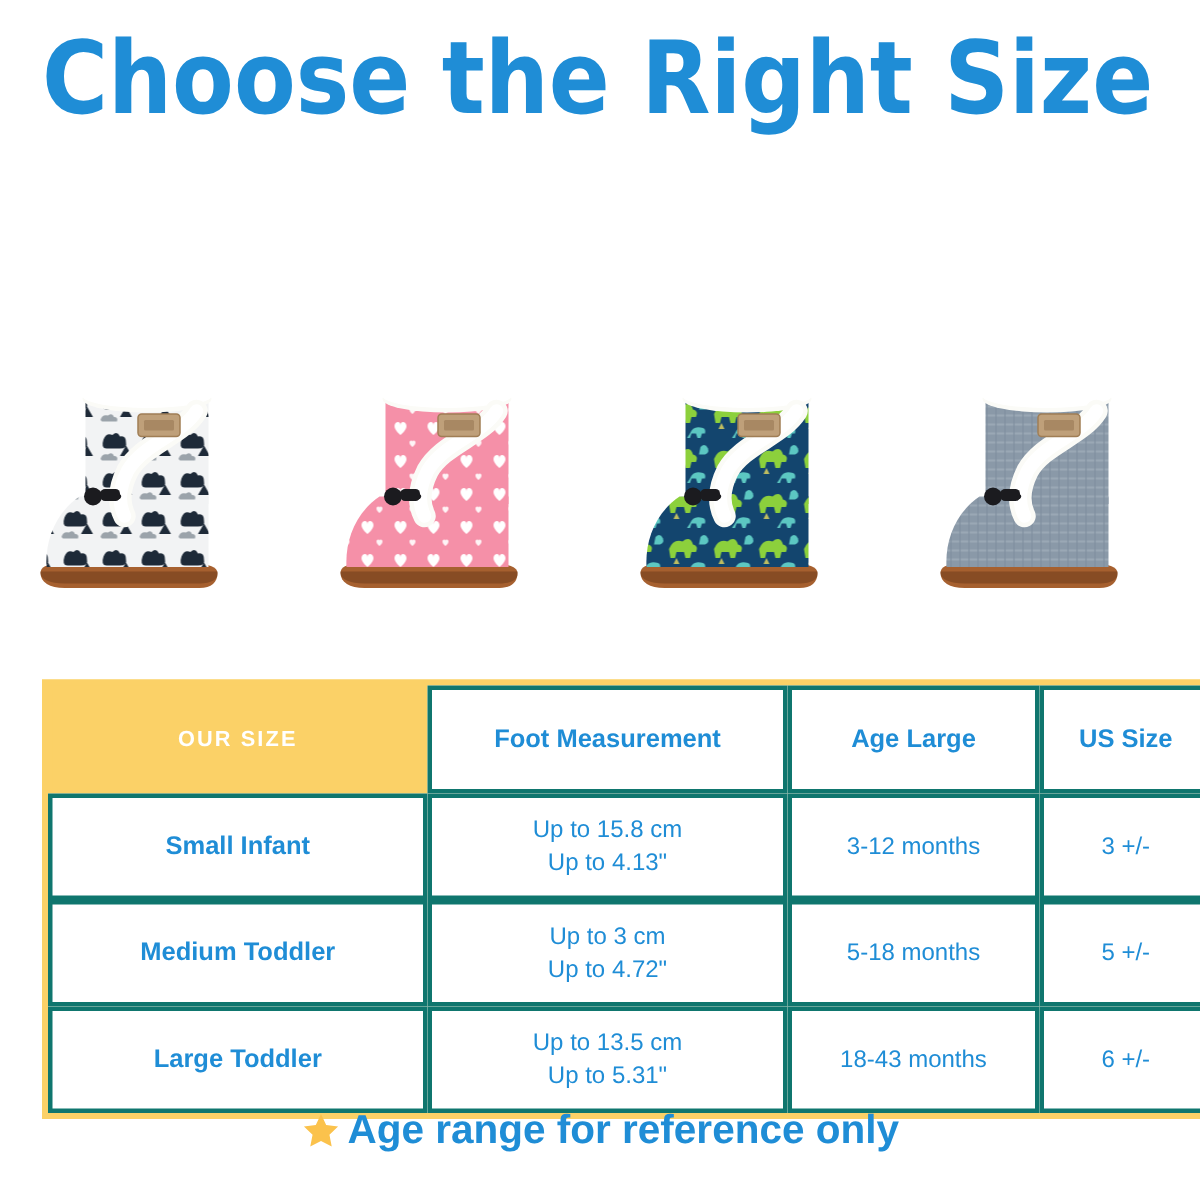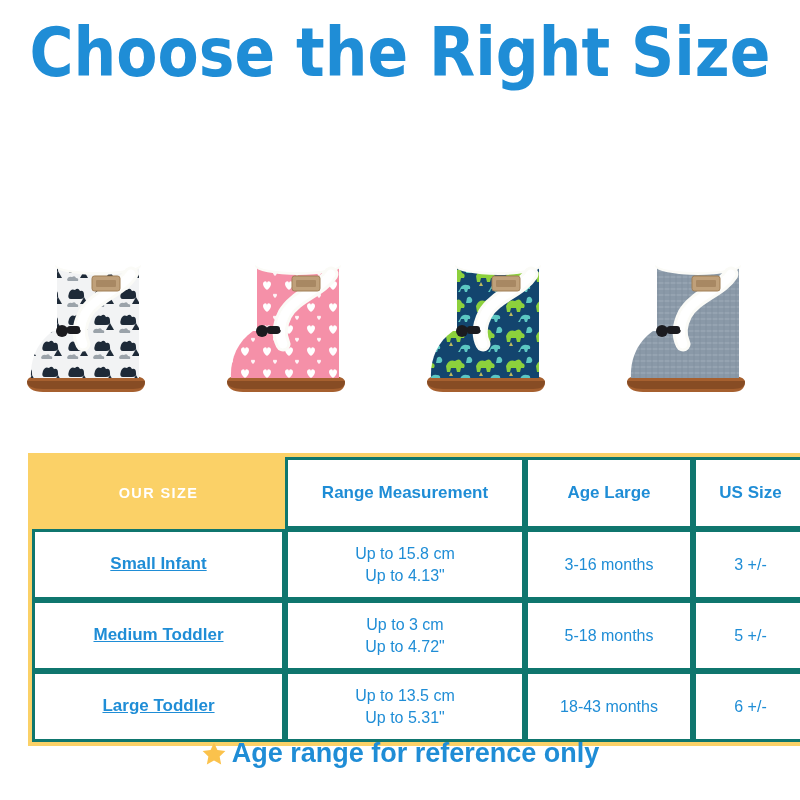--- a/index.html
+++ b/index.html
@@ -10,22 +10,22 @@
     width: 800px;
     height: 800px;
     background: #ffffff;
     font-family: "Liberation Sans", sans-serif;
     overflow: hidden;
     position: relative;
   }
 
   
   .header {
-    text-align: center;
     padding-top: 18px;
+    padding-left: 28px;
   }
   .title {
     font-family: "DejaVu Sans", sans-serif;
     font-size: 60px;
     font-weight: bold;
     color: #1F8DD6;
     letter-spacing: 0px;
     line-height: 1.05;
     margin: 0;
     transform: scaleY(1.12);
@@ -98,21 +98,20 @@
   
   .size-table tbody td {
     height: 63px;
     font-size: 16px;
     font-weight: normal;
     line-height: 1.35;
   }
   .size-table tbody td.rowlabel {
     font-weight: bold;
     font-size: 17px;
-    text-decoration: underline;
   }
   .col-1 { width: 245px; }
   .col-2 { width: 232px; }
   .col-3 { width: 160px; }
   .col-4 { width: 107px; }
 
   
   .footer-note {
     position: absolute;
     left: 0;
@@ -261,33 +260,33 @@
       <rect x="54" y="94" width="13" height="8" rx="3" fill="#1B1B1F"></rect>
     </svg>
   </div>
 
 </div>
 
 <table class="size-table">
   <thead>
     <tr>
       <th class="our-size col-1">OUR SIZE</th>
-      <th class="col-2">Range Measurement</th>
+      <th class="col-2">Foot Measurement</th>
       <th class="col-3">Age Large</th>
       <th class="col-4">US Size</th>
     </tr>
   </thead>
   <tbody>
     <tr>
       <td class="rowlabel">Small Infant</td>
       <td>
         <span>Up to 15.8 cm</span><br>
         <span>Up to 4.13"</span>
       </td>
-      <td>3-16 months</td>
+      <td>3-12 months</td>
       <td>3 +/-</td>
     </tr>
     <tr>
       <td class="rowlabel">Medium Toddler</td>
       <td>
         <span>Up to 3 cm</span><br>
         <span>Up to 4.72"</span>
       </td>
       <td>5-18 months</td>
       <td>5 +/-</td>

